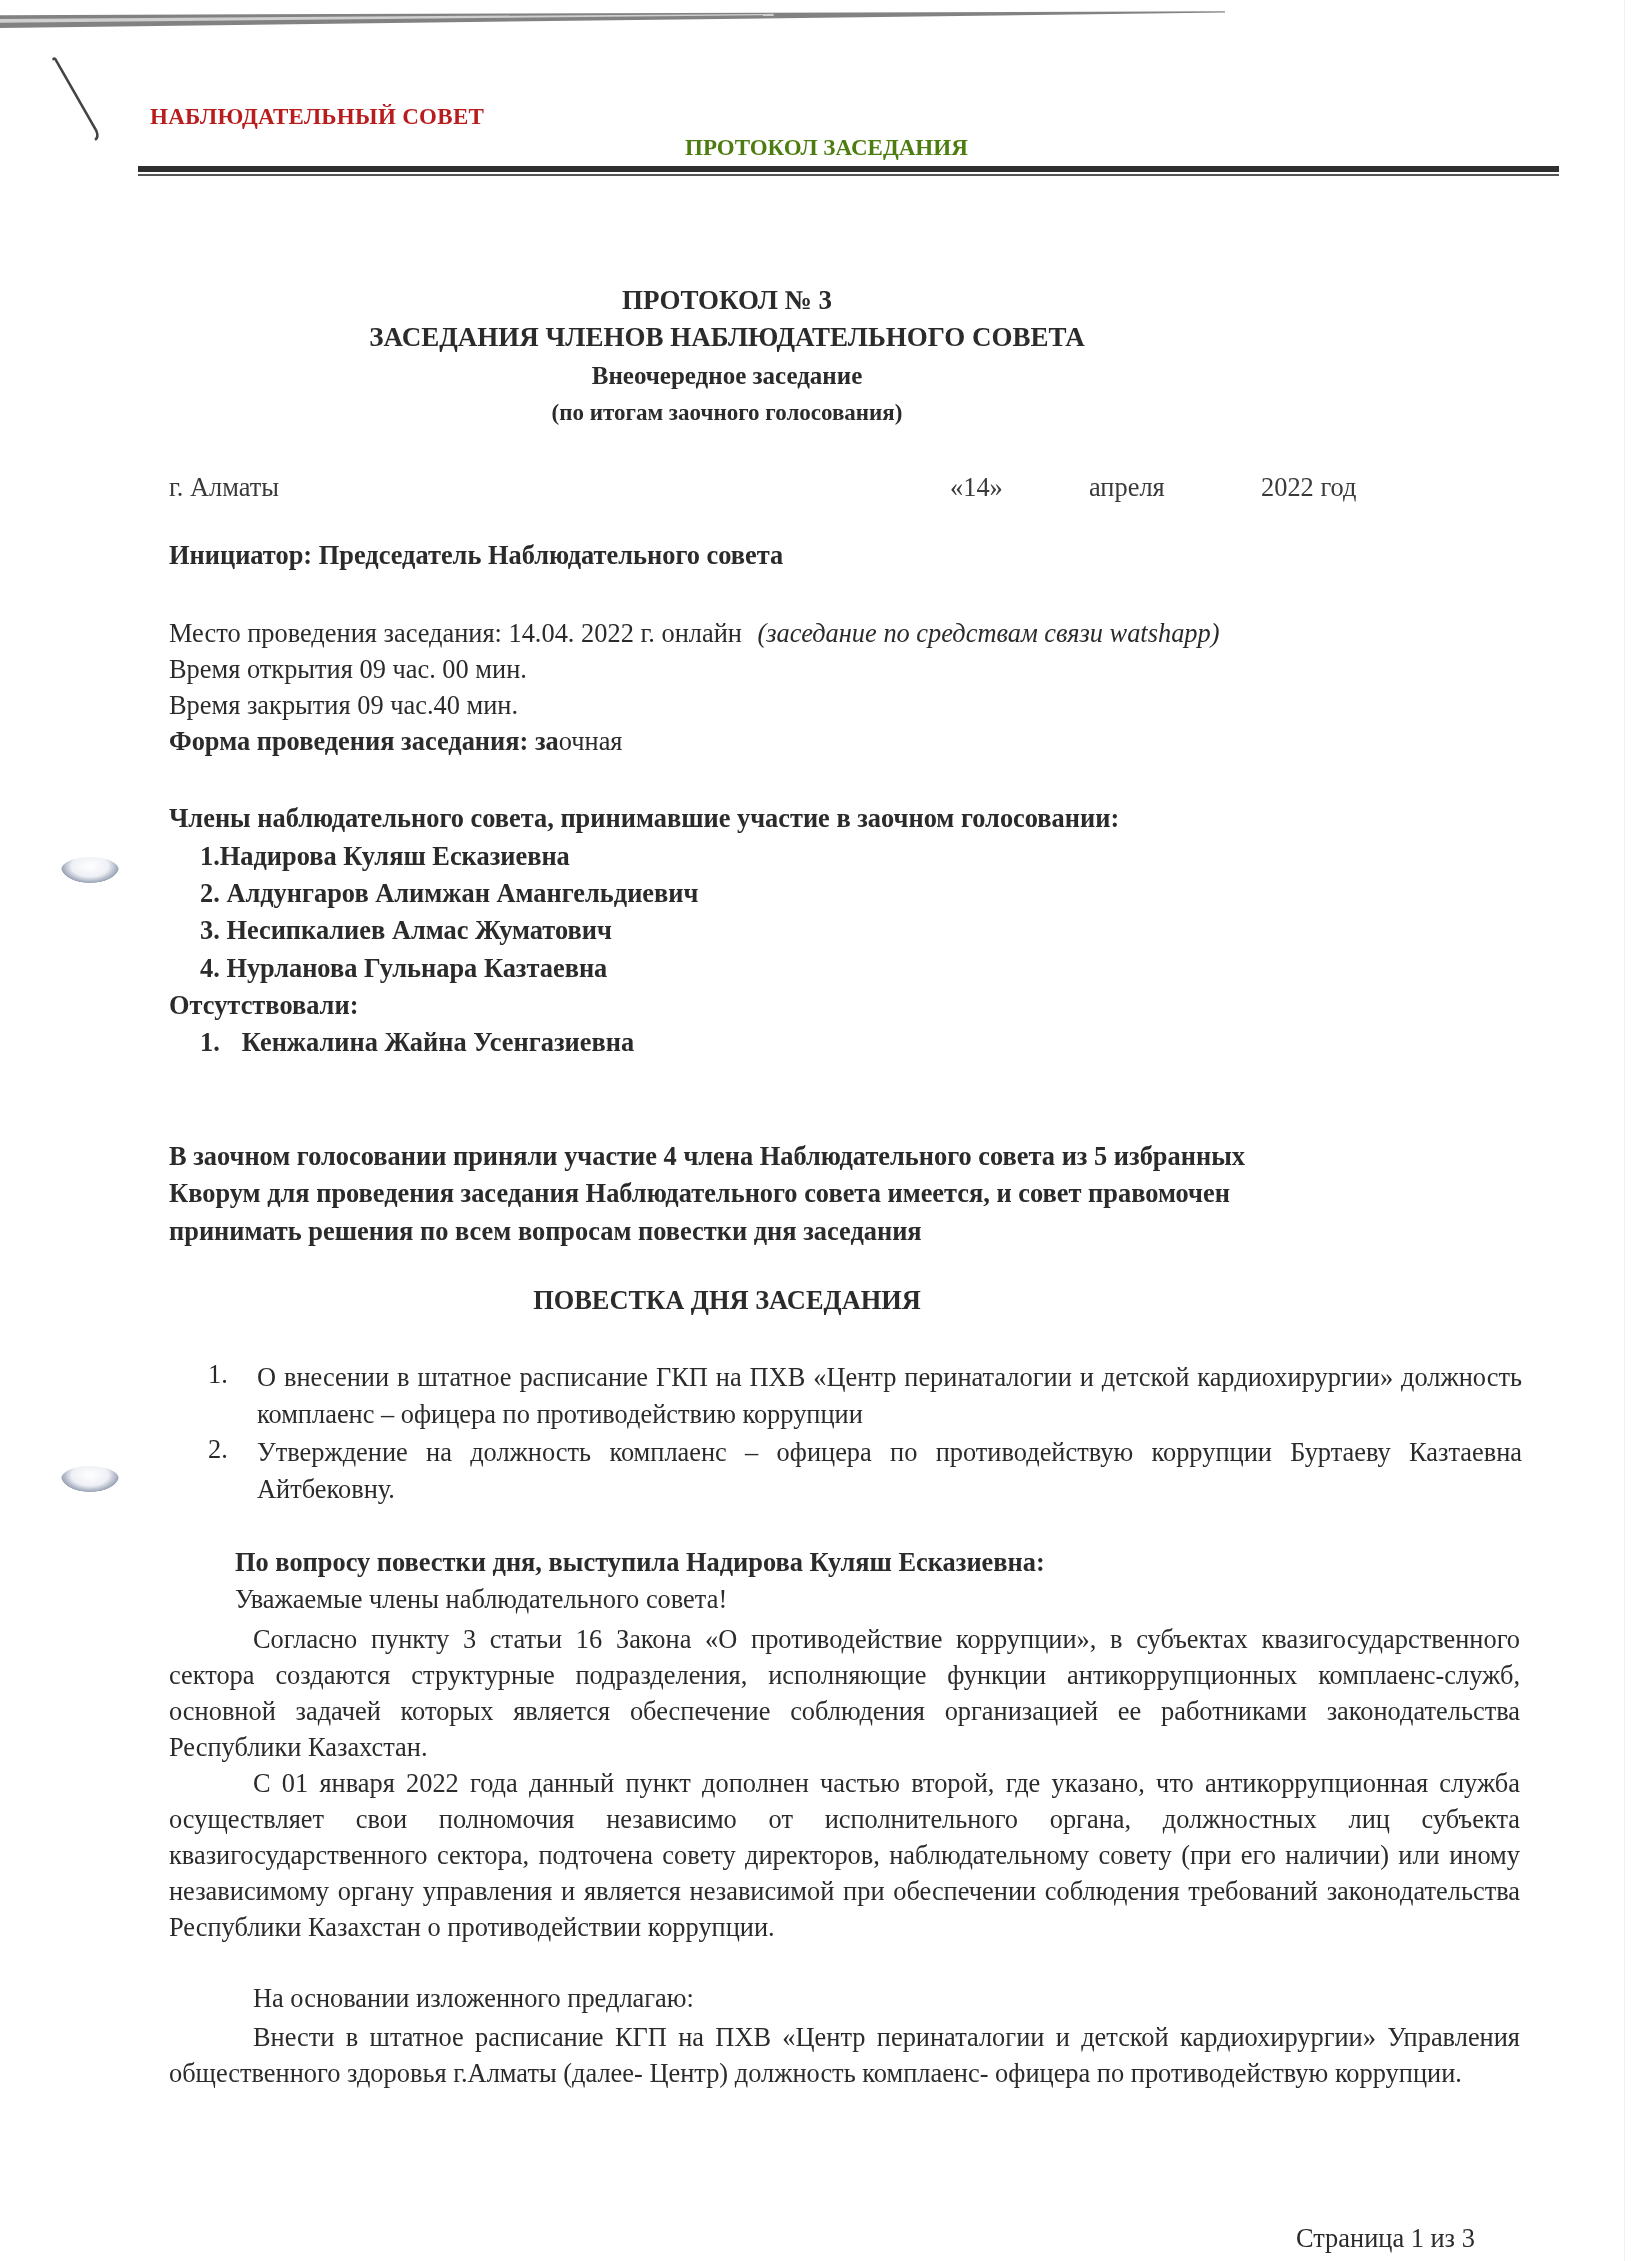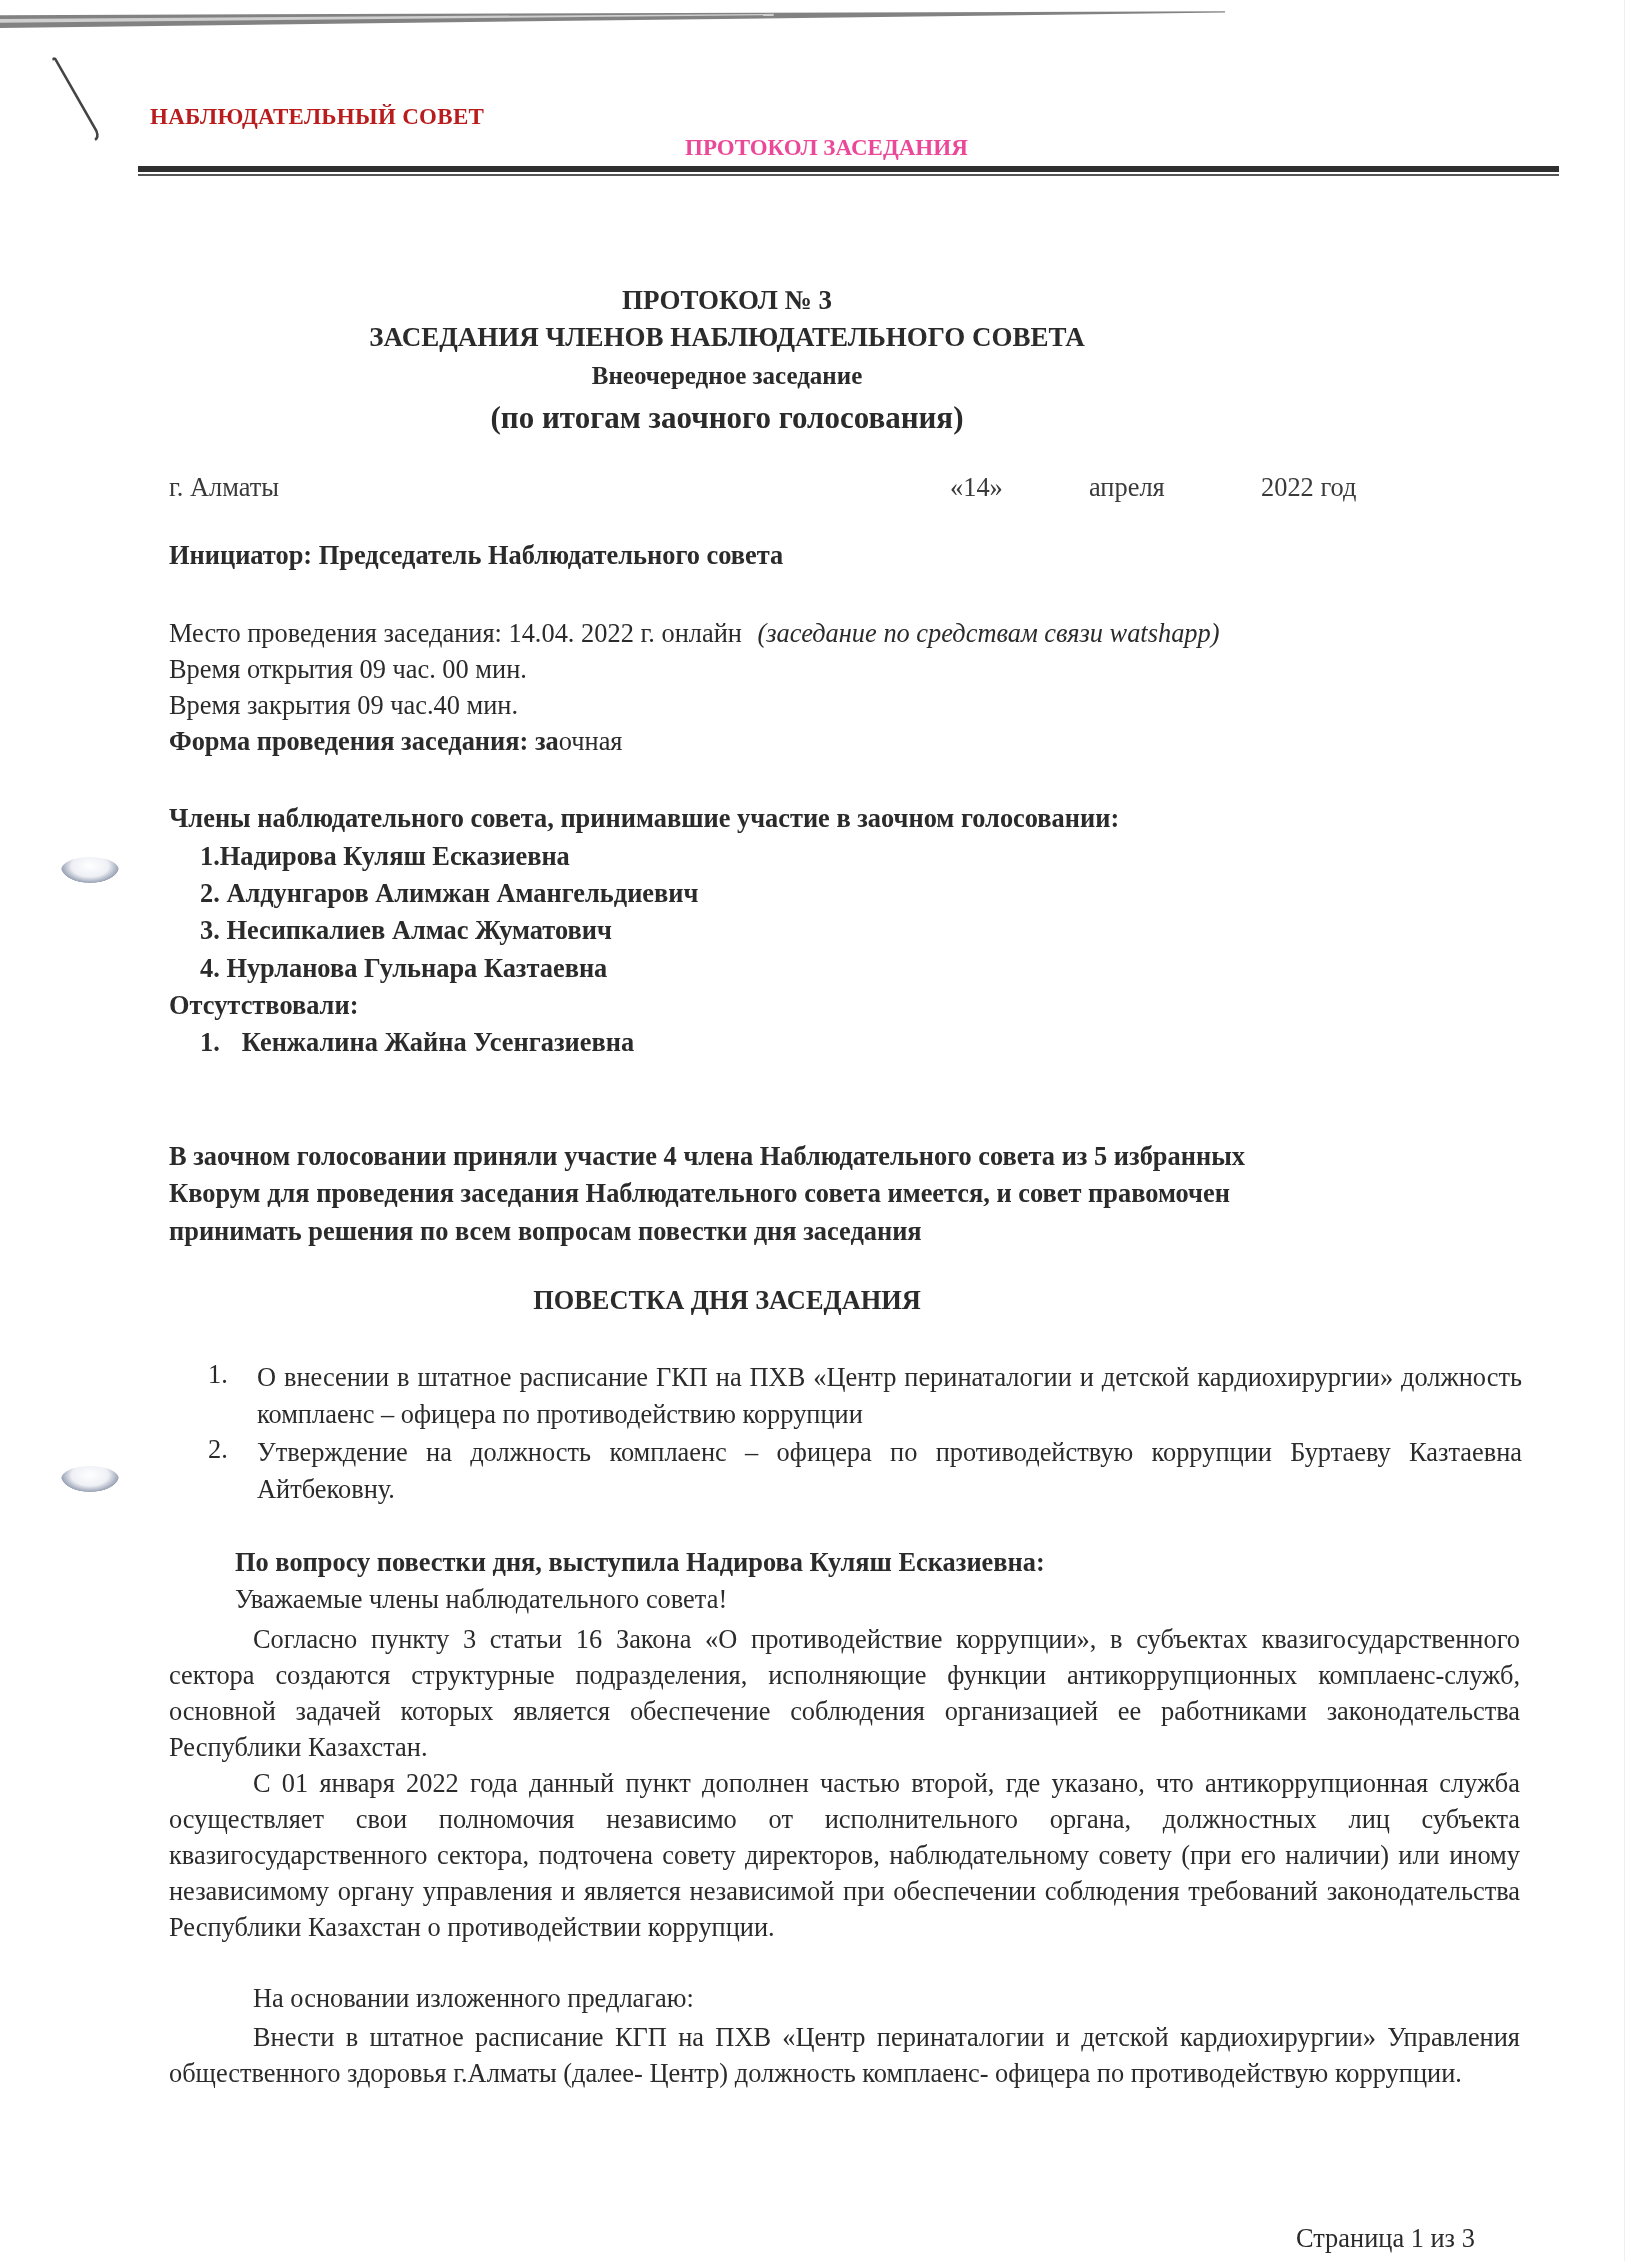--- a/index.html
+++ b/index.html
@@ -6,29 +6,29 @@
   body { width: 1644px; height: 2261px; position: relative; overflow: hidden;
          font-family: "Liberation Serif", "DejaVu Serif", serif; color: #2b2b2b; }
   .scan-streak { position: absolute; left: 0; top: 10.3px; width: 1225px; height: 19.3px; }
   .staple { position: absolute; left: 50px; top: 55px; width: 58px; height: 90px; }
   .punch { position: absolute; left: 61px; width: 58px; height: 26px; border-radius: 50%;
            background: radial-gradient(ellipse at 50% 35%, #ffffff 0%, #eef0f5 45%, #9aa3b5 70%, transparent 72%); }
   .punch1 { top: 857px; } .punch2 { top: 1466px; }
   .right-edge { position: absolute; right: 19.3px; top: 0; width: 0.6px; height: 2261px; background: #eceff3; }
 
   .hdr-left { position: absolute; left: 150px; top: 104px; font-size: 23px; font-weight: bold; letter-spacing: 0.3px; color: #b91c1c; }
-  .hdr-right { position: absolute; left: 685px; top: 135px; font-size: 23px; font-weight: bold; color: #ec4899; }
+  .hdr-right { position: absolute; left: 685px; top: 135px; font-size: 23px; font-weight: bold; color: #4d7c0f; }
   .hdr-rule-thick { position: absolute; left: 138px; top: 166px; width: 1421px; height: 5.8px; background: #2f2f2f; }
   .hdr-rule-thin { position: absolute; left: 138px; top: 174px; width: 1421px; height: 1.9px; background: #555; }
 
   .title-block { position: absolute; left: 0; width: 1454px; text-align: center; font-weight: bold; }
   .t1 { top: 285px; font-size: 27px; }
   .t2 { top: 322px; font-size: 27px; }
   .t3 { top: 362px; font-size: 25px; }
-  .t4 { top: 400px; font-size: 31px; }
+  .t4 { top: 400px; font-size: 23px; }
 
   .line { position: absolute; font-size: 26.4px; white-space: nowrap; }
   .bold { font-weight: bold; }
   .ital { font-style: italic; margin-left: 9px; }
 
   .date-row { position: absolute; top: 472px; left: 169px; width: 1354px; font-size: 26.4px; color: #3a3a3a; }
   .date-row span { position: absolute; top: 0; white-space: nowrap; }
 
   .justify { position: absolute; left: 169px; width: 1351px; font-size: 26.4px; text-align: justify;
              text-align-last: justify; white-space: normal; }

